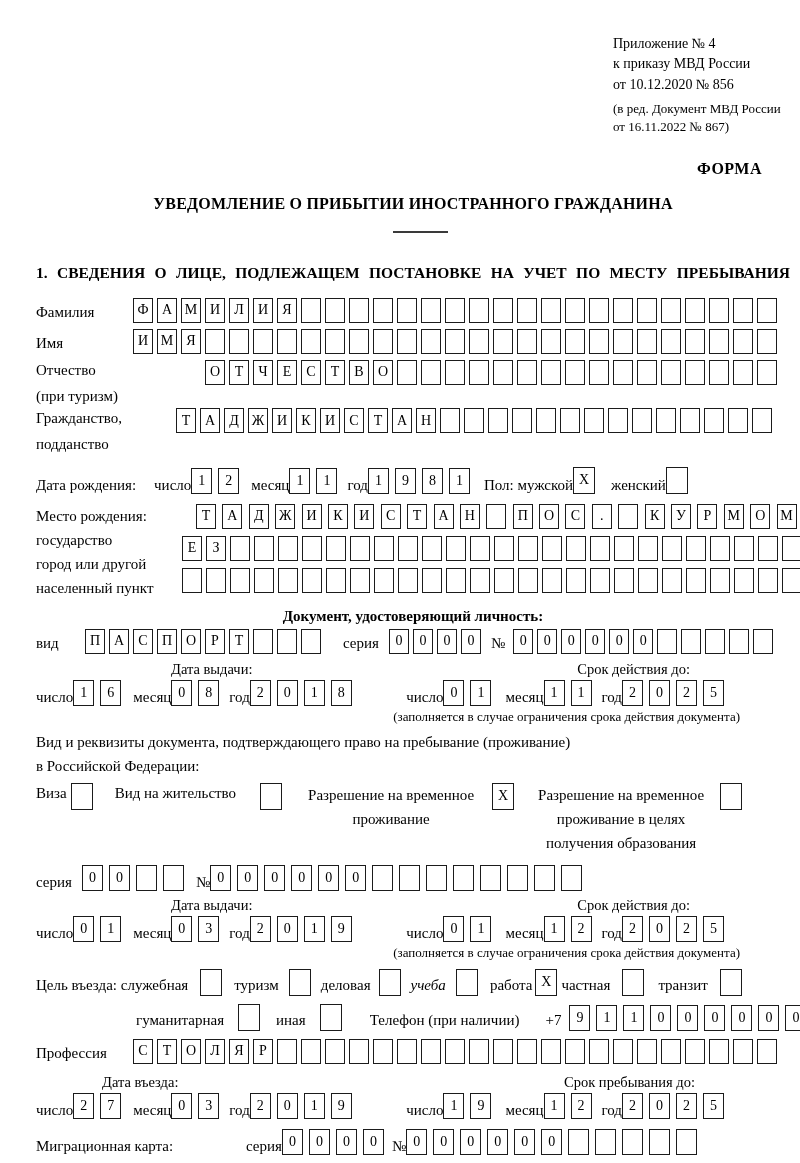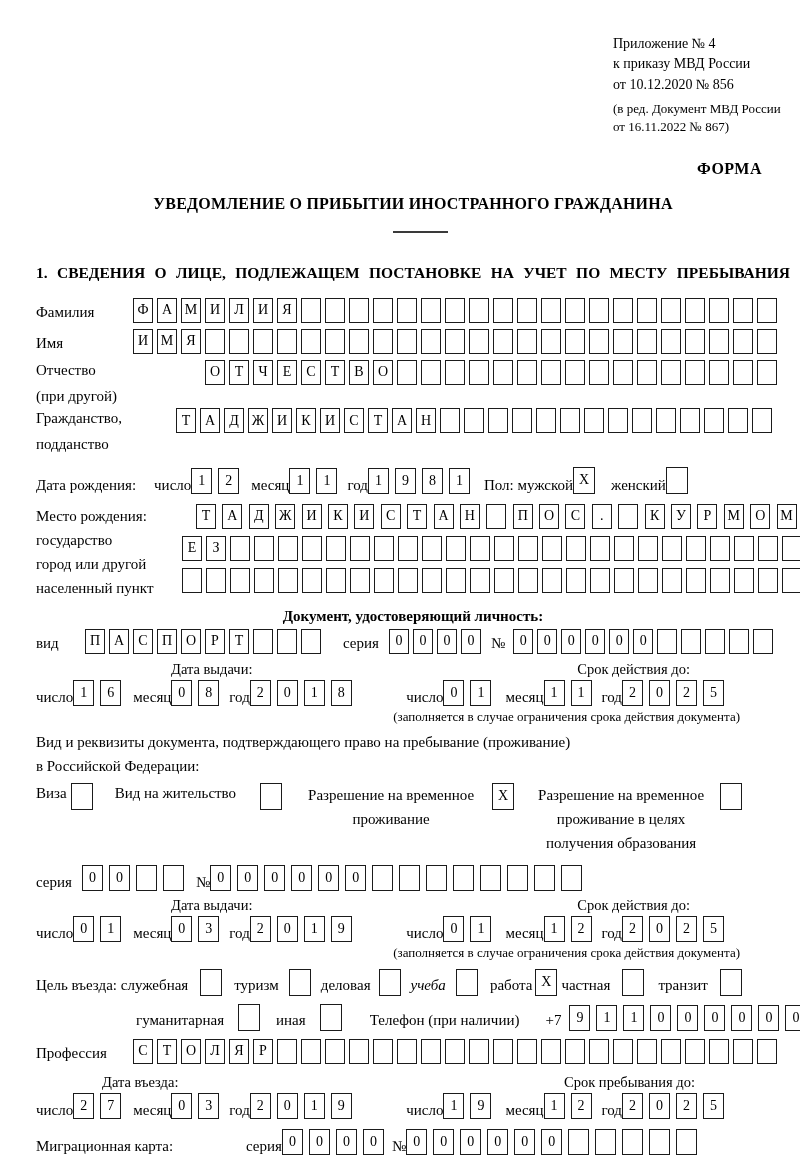--- a/index.html
+++ b/index.html
@@ -118,21 +118,21 @@
         <span class="cell"></span>
         <span class="cell"></span>
         <span class="cell"></span>
         <span class="cell"></span>
       </div>
   </div>
 
   <div class="frow" style="margin-top:6px;">
     <div class="lbl" style="width:169px;">
       <div>Отчество</div>
-      <div style="margin-top:6px;">(при другой)</div>
+      <div style="margin-top:6px;">(при туризм)</div>
     </div>
     <div class="cells">
         <span class="cell">О</span>
         <span class="cell">Т</span>
         <span class="cell">Ч</span>
         <span class="cell">Е</span>
         <span class="cell">С</span>
         <span class="cell">Т</span>
         <span class="cell">В</span>
         <span class="cell">О</span>

